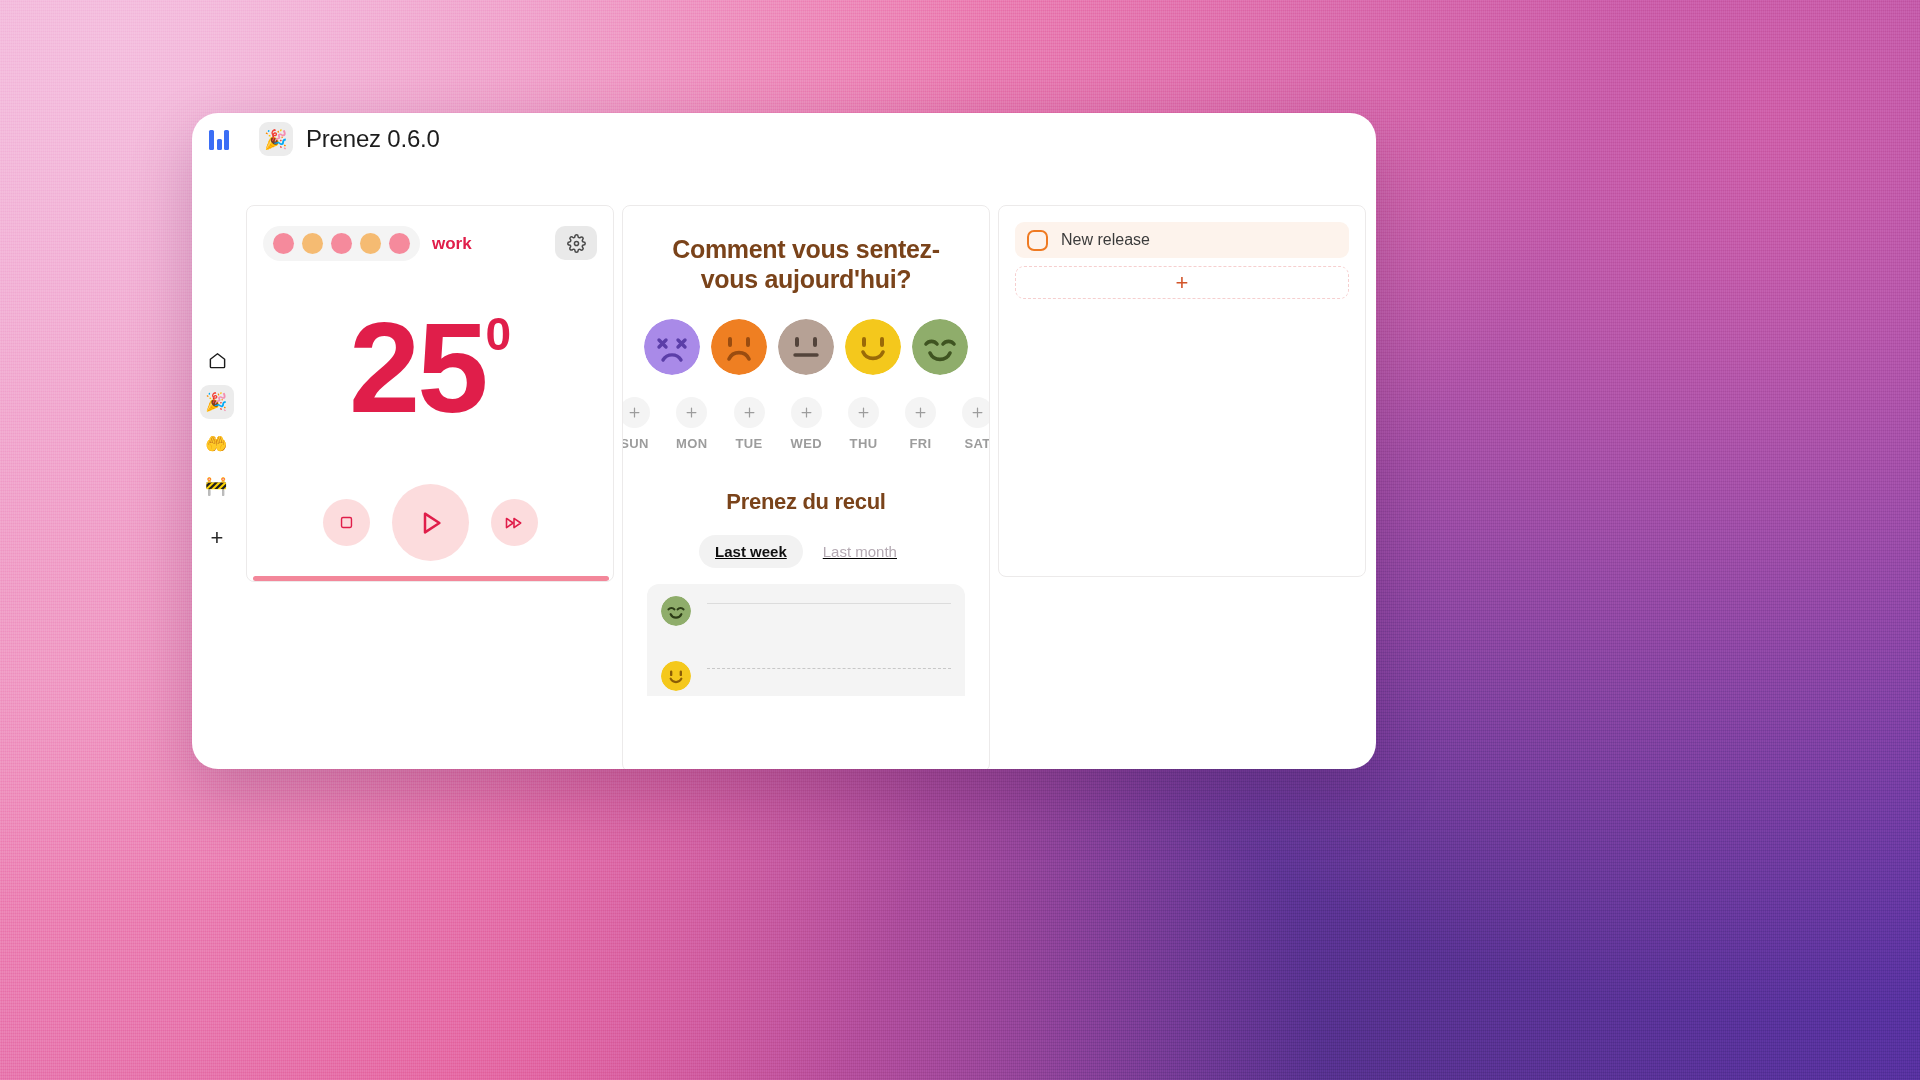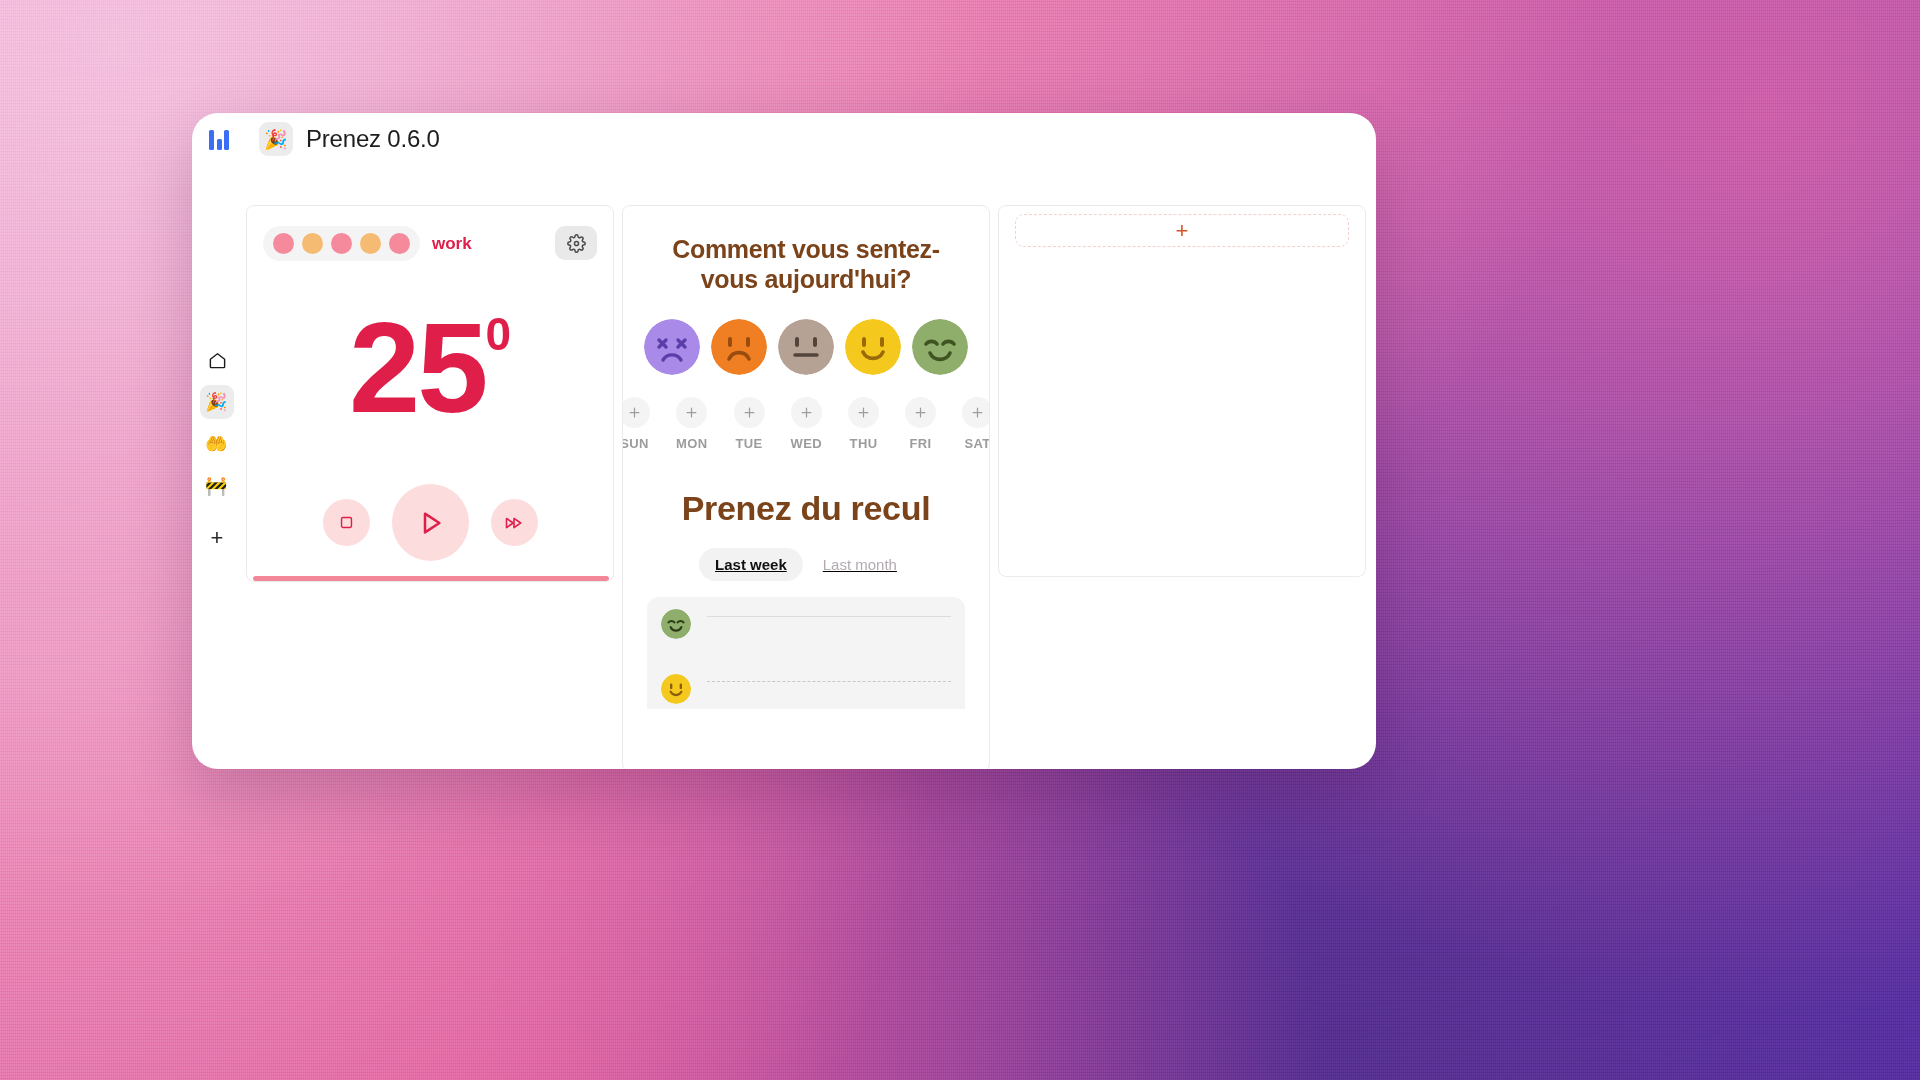--- a/index.html
+++ b/index.html
@@ -188,21 +188,21 @@
     margin-top: 22px;
   }
   .day { display: flex; flex-direction: column; align-items: center; gap: 8px; cursor: pointer; }
   .day-btn {
     width: 31px; height: 31px; border-radius: 50%;
     background: #f4f4f4;
     display: flex; align-items: center; justify-content: center;
   }
   .day-label { font-size: 13px; color: #9c9c9c; font-weight: 600; letter-spacing: .4px; }
 
-  #recul-title { font-size: 34px; margin-top: 38px; }
+  #recul-title { font-size: 22px; margin-top: 38px; }
 
   #recul-tabs {
     display: flex; justify-content: center; align-items: center; gap: 4px;
     margin-top: 20px;
     text-decoration: underline;
   }
   .rtab {
     font-size: 15px;
     padding: 8px 16px;
     border-radius: 999px;
@@ -473,20 +473,24 @@
               <path d="M19 20v6M37 20v6"></path>
               <path d="M18 33a11 11 0 0 0 20 0" fill="none" stroke-width="4"></path>
             </g>
           </svg>
           <div class="recul-line"></div>
         </div>
       </div>
     </div>
 
     <div class="card" id="col-tasks">
+      <div id="task-item">
+        <div id="task-check"></div>
+        <div id="task-label">New release</div>
+      </div>
       <div id="task-add">
         <span>+</span>
       </div>
     </div>
 
   </div>
 
 </div>
 
 </body></html>

